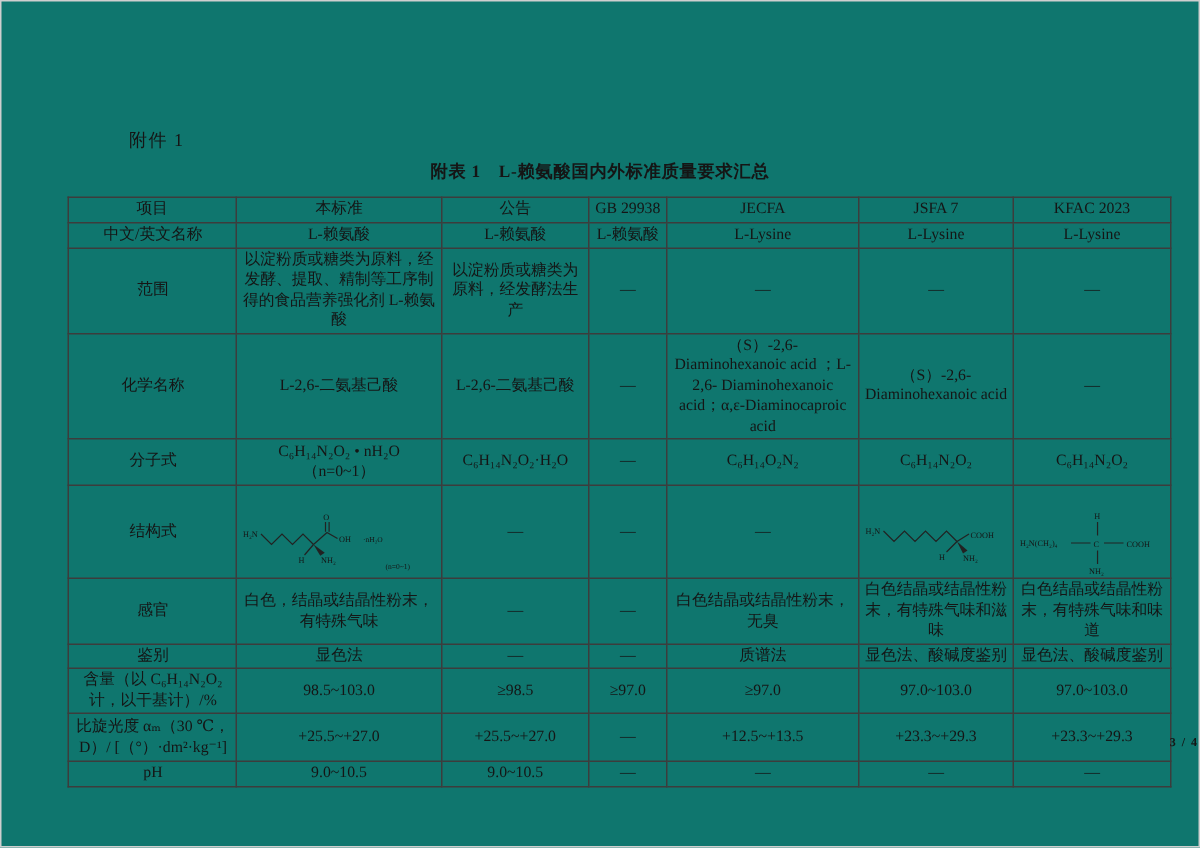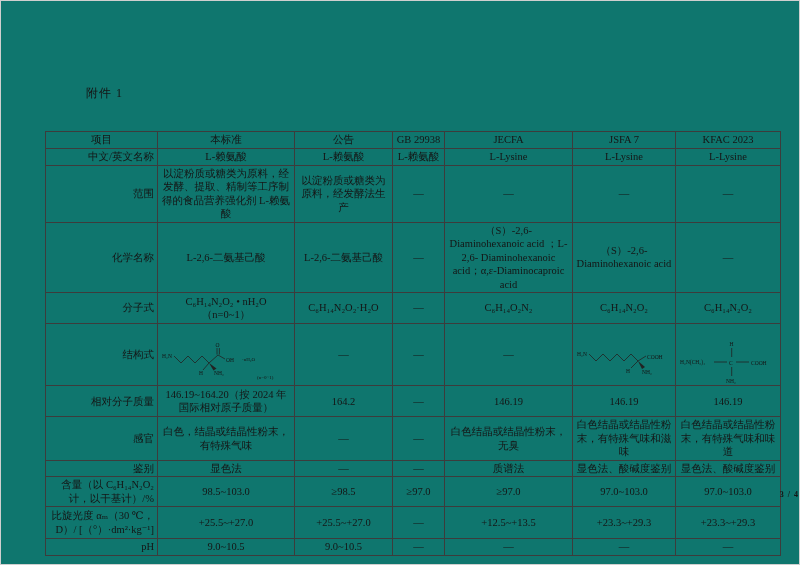--- a/index.html
+++ b/index.html
@@ -26,35 +26,36 @@
     border-collapse:collapse; table-layout:fixed;padding-left:14px;
   }
   table.std td {
     border:1px solid #3c3c3c;
     font-size:10.5px; line-height:1.28;
     text-align:center; vertical-align:middle;
     padding:1px 3px;
     white-space:pre-line;
     overflow:hidden;
   }
-  table.std td.item { text-align:right; padding-left:4px; }
+  table.std td.item { text-align:center; padding-left:4px; }
   table.std tr.hdr td { font-size:10.5px; }
   .footer {
     position:absolute; top:489px; left:0; width:100%;
     text-align:right; font-size:8px; font-weight:bold; letter-spacing:1px;
   }
   svg text { fill:#151515; font-family:"Liberation Serif","DejaVu Serif","DejaVu Sans",serif; }
   svg { display:inline-block; vertical-align:middle; }
 </style>
 </head>
 <body>
 
 <div class="page">
 
   <div class="attachment">附件 1</div>
+  <div class="caption">附表 1　L-赖氨酸国内外标准质量要求汇总</div>
 
   <table class="std">
     <colgroup>
       <col style="width:112px">
         <col style="width:137px">
         <col style="width:98px">
       <col style="width:52px">
         <col style="width:128px">
         <col style="width:103px">
         <col style="width:105px">
@@ -155,29 +156,20 @@
           <line x1="57" y1="24" x2="70" y2="24" stroke="#222" stroke-width="0.8"></line>
           <text x="72" y="26.5" font-size="5.5">COOH</text>
           <line x1="52.7" y1="19" x2="52.7" y2="10" stroke="#222" stroke-width="0.8"></line>
           <text x="50.5" y="8" font-size="5.5">H</text>
           <line x1="52.7" y1="29" x2="52.7" y2="38" stroke="#222" stroke-width="0.8"></line>
           <text x="47" y="44.5" font-size="5.5">NH₂</text>
         </svg>
       </td>
     </tr>
 
-    <tr style="height:31px">
-      <td class="item">相对分子质量</td>
-      <td>146.19~164.20（按 2024 年国际相对原子质量）</td>
-      <td>164.2</td>
-      <td>—</td>
-      <td>146.19</td>
-      <td>146.19</td>
-      <td>146.19</td>
-    </tr>
 
     <tr style="height:32px">
       <td class="item">感官</td>
       <td>白色，结晶或结晶性粉末，有特殊气味</td>
       <td>—</td>
       <td>—</td>
       <td>白色结晶或结晶性粉末，无臭</td>
       <td>白色结晶或结晶性粉末，有特殊气味和滋味</td>
       <td>白色结晶或结晶性粉末，有特殊气味和味道</td>
     </tr>

